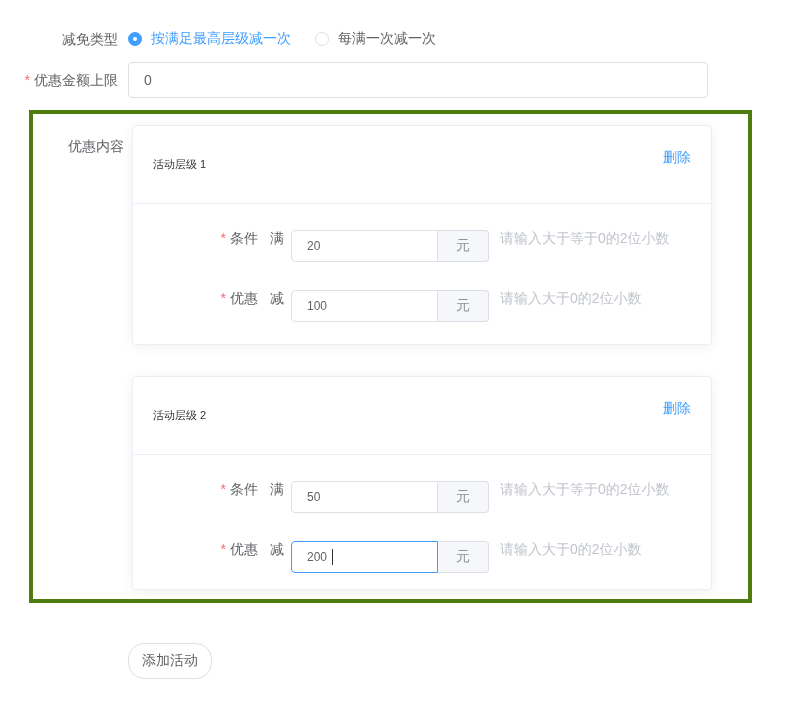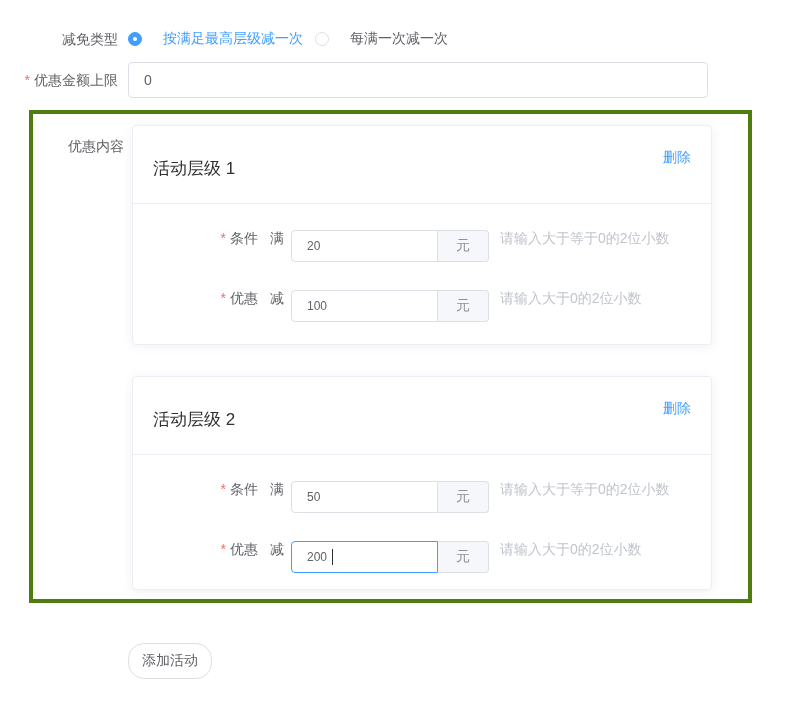--- a/index.html
+++ b/index.html
@@ -23,21 +23,21 @@
     text-align: right;
     color: #606266;
   }
   .asterisk { color: #f56c6c; margin-right: 4px; }
 
   
   .radio-row { position: absolute; top: 14px; left: 0; right: 0; height: 28px; margin-top: 11px; }
   .radio-row .form-label { line-height: 28px; top: 0; }
   .radio-opt {
     position: absolute; top: 0; height: 28px;
-    display: flex; align-items: center; gap: 21px;
+    display: flex; align-items: center; gap: 9px;
     cursor: pointer; color: #606266;
   }
   .radio-opt.r1 { left: 128px; }
   .radio-opt.r2 { left: 315px; }
   .radio-circle {
     width: 14px; height: 14px; border-radius: 50%;
     border: 1px solid #dcdfe6; background: #fff; position: relative; flex: none;
   }
   .radio-opt.selected .radio-circle { background: #409eff; border-color: #409eff; }
   .radio-opt.selected .radio-circle::after {
@@ -78,21 +78,21 @@
     box-shadow: 0 2px 12px rgba(0,0,0,0.06);
   }
   .card1 { top: 11px; height: 220px; }
   .card2 { top: 262px; height: 214px; }
   .card-header {
     position: relative; height: 78px;
     border-bottom: 1px solid #ebeef5;
   }
   .card-title {
     position: absolute; left: 20px; top: 31px;
-    font-size: 17px; color: #303133;
+    font-size: 11px; color: #303133;
   }
   .card-delete {
     position: absolute; right: 20px; top: 23px;
     color: #409eff; cursor: pointer; font-size: 14px;
     background: none; border: none; font-family: inherit;
   }
   .card-body { padding-top: 26px; }
   .frow {
     display: flex; align-items: flex-start;
     height: 32px; margin-bottom: 28px;

